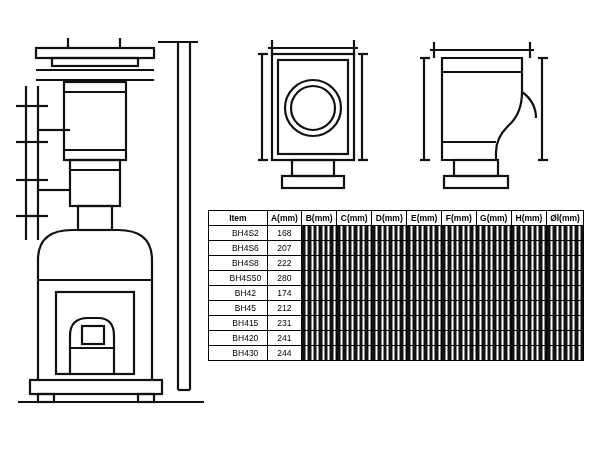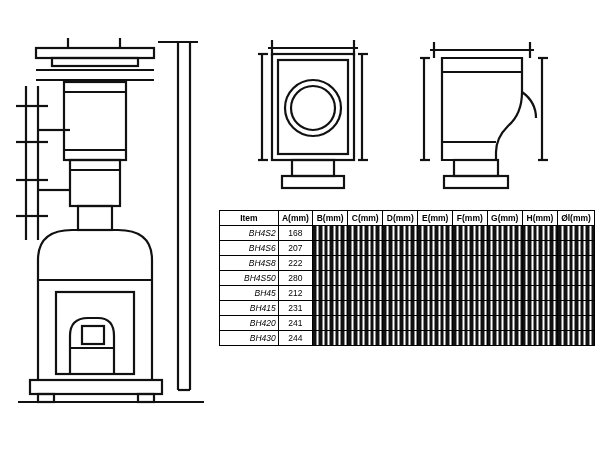--- a/index.html
+++ b/index.html
@@ -26,21 +26,21 @@
   }
   #pump-front { left: 8px;  top: 30px;  width: 200px; height: 390px; }
   #pump-top   { left: 258px; top: 38px; width: 110px; height: 160px; }
   #pump-side  { left: 418px; top: 38px; width: 130px; height: 160px; }
 
   .panel svg { display: block; }
 
   
   .table-wrap {
     position: absolute;
-    left: 219px;
+    left: 208px;
     top: 210px;
     width: 344px;
   }
   table.spec {
     border-collapse: collapse;
     width: 376px;
     font-size: 8.5px;
     font-family: "Liberation Sans", sans-serif;
     color: #000;
     background: #fff;
@@ -52,24 +52,23 @@
     line-height: 14px;
     text-align: center;
     white-space: nowrap;
     font-weight: normal;
   }
   table.spec th {
     font-weight: bold;
     font-size: 8.5px;
   }
   table.spec td.item {
-    text-align: right;
+    text-align: center;
     padding-left: 17px;
     width: 52px;
-    font-style: italic;
   }
   table.spec td.aval { width: 34px; text-align: center; }
   
   td.redacted {
     background:
       repeating-linear-gradient(
         90deg,
         #111 0px, #111 3px,
         #ffffff 3px, #ffffff 5px,
         #111 5px, #111 9px,
@@ -241,20 +240,32 @@
           <td class="redacted"></td>
           <td class="redacted"></td>
           <td class="redacted"></td>
           <td class="redacted"></td>
           <td class="redacted"></td>
           <td class="redacted"></td>
           <td class="redacted"></td>
           <td class="redacted"></td>
         </tr>
         <tr>
+          <td class="item">BH42</td>
+          <td class="aval">174</td>
+          <td class="redacted"></td>
+          <td class="redacted"></td>
+          <td class="redacted"></td>
+          <td class="redacted"></td>
+          <td class="redacted"></td>
+          <td class="redacted"></td>
+          <td class="redacted"></td>
+          <td class="redacted"></td>
+        </tr>
+        <tr>
           <td class="item">BH45</td>
           <td class="aval">212</td>
           <td class="redacted"></td>
           <td class="redacted"></td>
           <td class="redacted"></td>
           <td class="redacted"></td>
           <td class="redacted"></td>
           <td class="redacted"></td>
           <td class="redacted"></td>
           <td class="redacted"></td>

